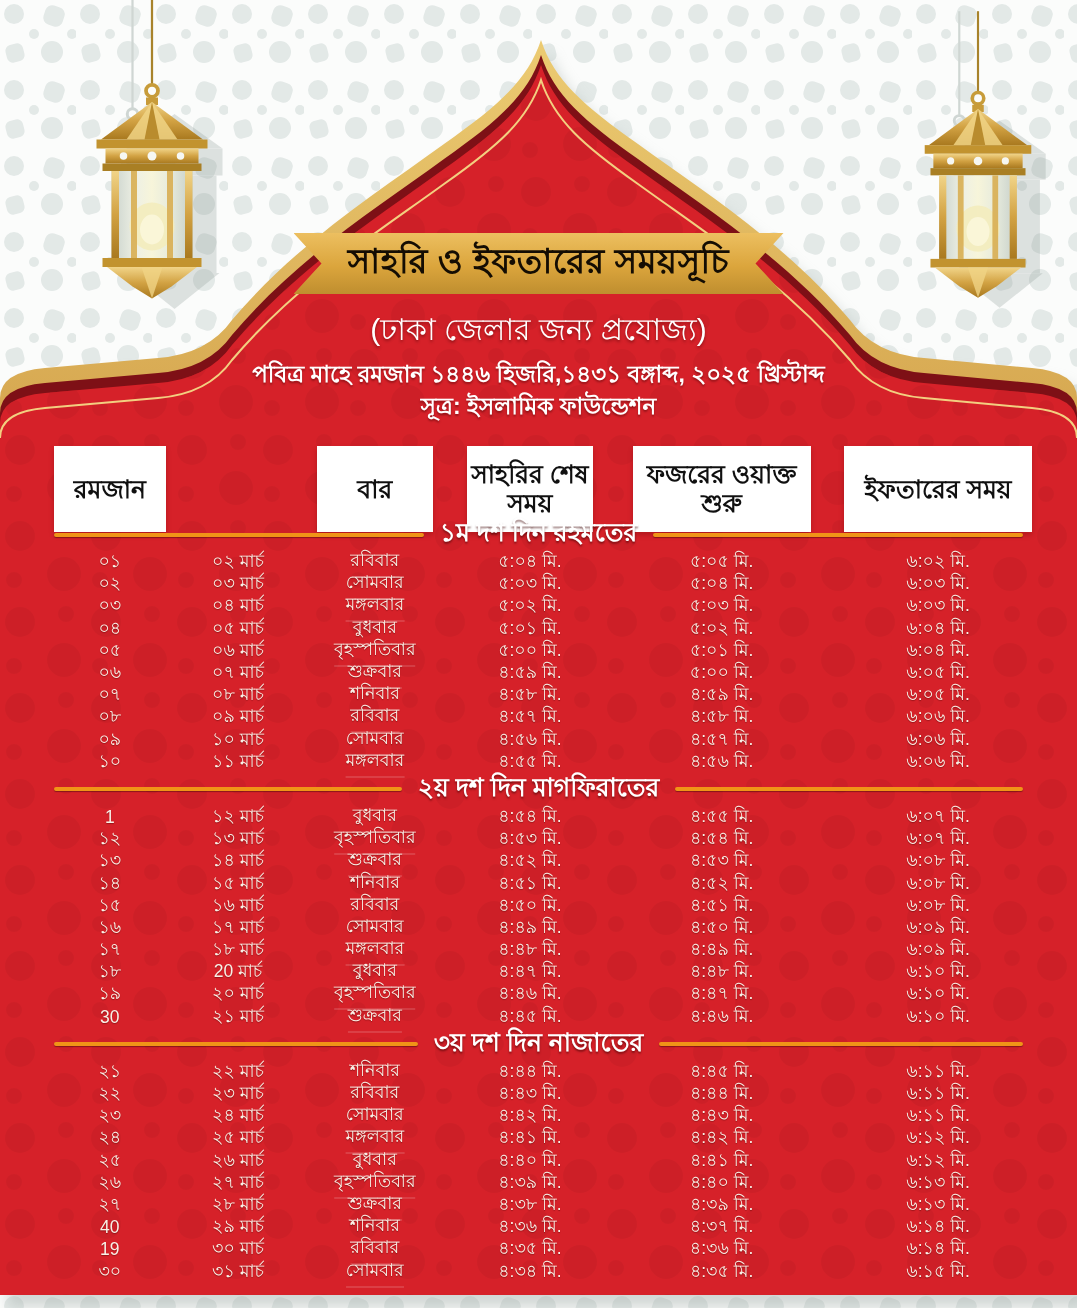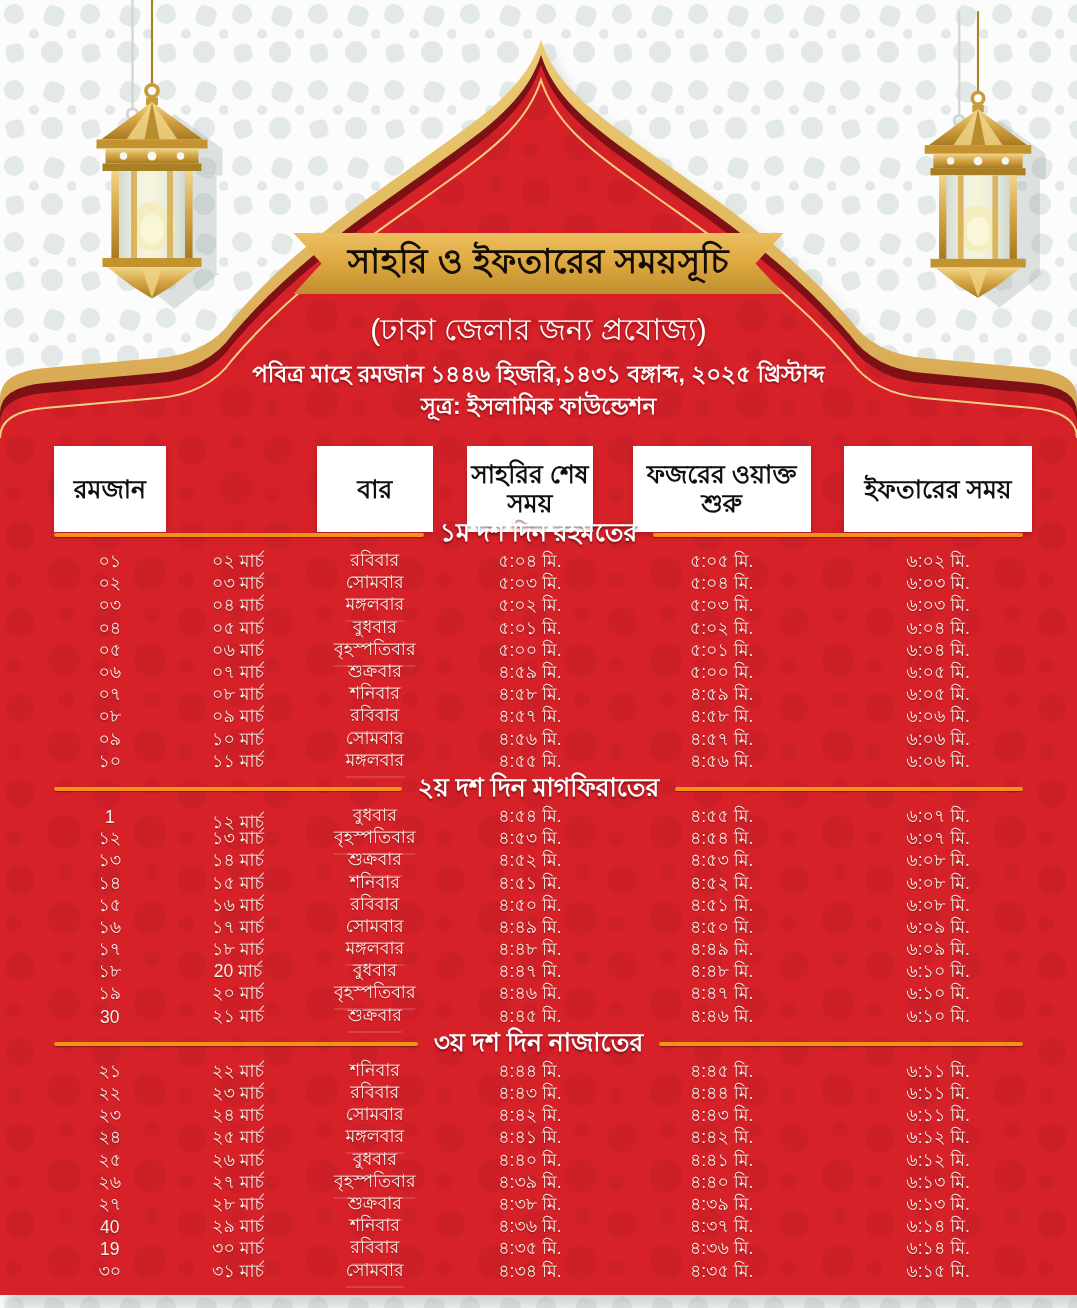--- a/index.html
+++ b/index.html
@@ -255,21 +255,21 @@
         <span class="cell" style="left: 67%;">৪:৫৬ মি.</span>
         <span class="cell" style="left: 87.1%;">৬:০৬ মি.</span>
       </div>
       <div class="sechead">
         <div class="dline"></div>
         <span class="sectitle">২য় দশ দিন মাগফিরাতের</span>
         <div class="dline"></div>
       </div>
       <div class="trow">
         <span class="cell" style="left: 10.2%;">1</span>
-        <span class="cell" style="left: 22.1%; margin-top: 6px;">১২ মার্চ</span>
+        <span class="cell" style="left: 22.1%;">১২ মার্চ</span>
         <span class="cell wk" style="left: 34.8%;">বুধবার</span>
         <span class="cell" style="left: 49.2%;">৪:৫৪ মি.</span>
         <span class="cell" style="left: 67%;">৪:৫৫ মি.</span>
         <span class="cell" style="left: 87.1%;">৬:০৭ মি.</span>
       </div>
       <div class="trow">
         <span class="cell" style="left: 10.2%;">১২</span>
         <span class="cell" style="left: 22.1%;">১৩ মার্চ</span>
         <span class="cell wk" style="left: 34.8%;">বৃহস্পতিবার</span>
         <span class="cell" style="left: 49.2%;">৪:৫৩ মি.</span>

